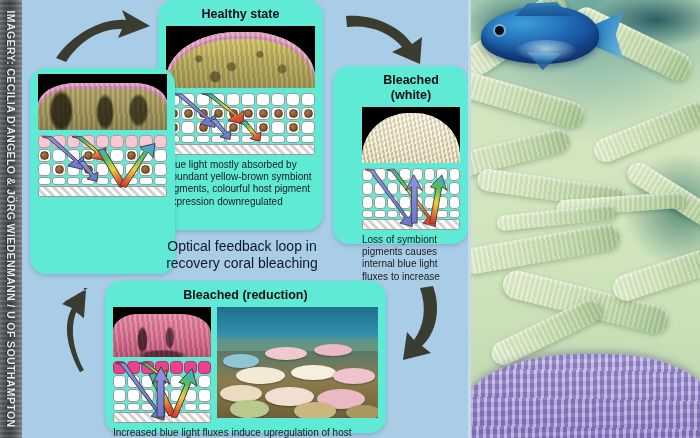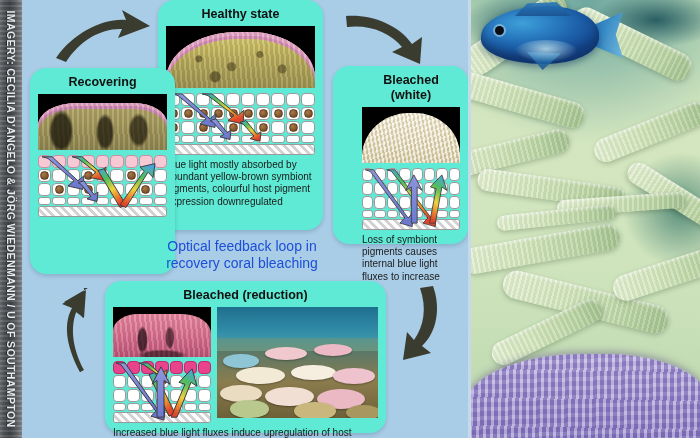--- a/index.html
+++ b/index.html
@@ -223,21 +223,21 @@
   }
   .skeleton:after{
     content:"";position:absolute;inset:0;
     background:repeating-linear-gradient(45deg,#ffffff 0 3px,#d2d2d2 3px 6px),
                repeating-linear-gradient(-45deg,rgba(255,255,255,.8) 0 3px,rgba(200,200,200,.4) 3px 6px);
     opacity:.95;
   }
   .rays{position:absolute;left:0;top:0;width:100%;height:100%;pointer-events:none;}
   
   #loop-caption{
-    position:absolute;text-align:center;color:#1d4ed8;
+    position:absolute;text-align:center;color:#0f172a;
     font-size:14px;line-height:17px;font-weight:normal;
   }
 </style>
 </head>
 <body>
 
 <div id="root" style="background: rgb(169, 205, 231);">
 
   <div id="credit-strip">
     <div id="credit-text">IMAGERY: CECILIA D'ANGELO &amp; JÖRG WIEDENMANN / U OF SOUTHAMPTON</div>
@@ -374,21 +374,20 @@
           <path d="M44,32 L50,30 L61,46 L65,43 L64,54 L54,51 L58,48 L47,34 Z" fill="url(#blueA)"></path>
           <path d="M74,34 L80,32 L91,48 L95,45 L94,56 L84,53 L88,50 L77,36 Z" fill="url(#rainA)"></path>
         </g>
       </svg>
     </div>
 
     <div class="panel-caption">Blue light mostly absorbed by abundant yellow-brown symbiont pigments, colourful host pigment expression downregulated</div>
   </div>
 
   <div class="panel" id="panel-recovering" style="left:30px;top:68px;width:145px;height:206px;">
-    <div class="panel-title">Recovering</div>
     <div class="coral-photo" id="photo-recovering" style="height:56px;">
         <div class="blob"></div>
       </div>
 
     <div class="tissue" style="margin-top:5px;">
       <div class="cellrow">
         <div class="cell pink"></div>
           <div class="cell pink"></div>
           <div class="cell pink"></div>
           <div class="cell pink"></div>

